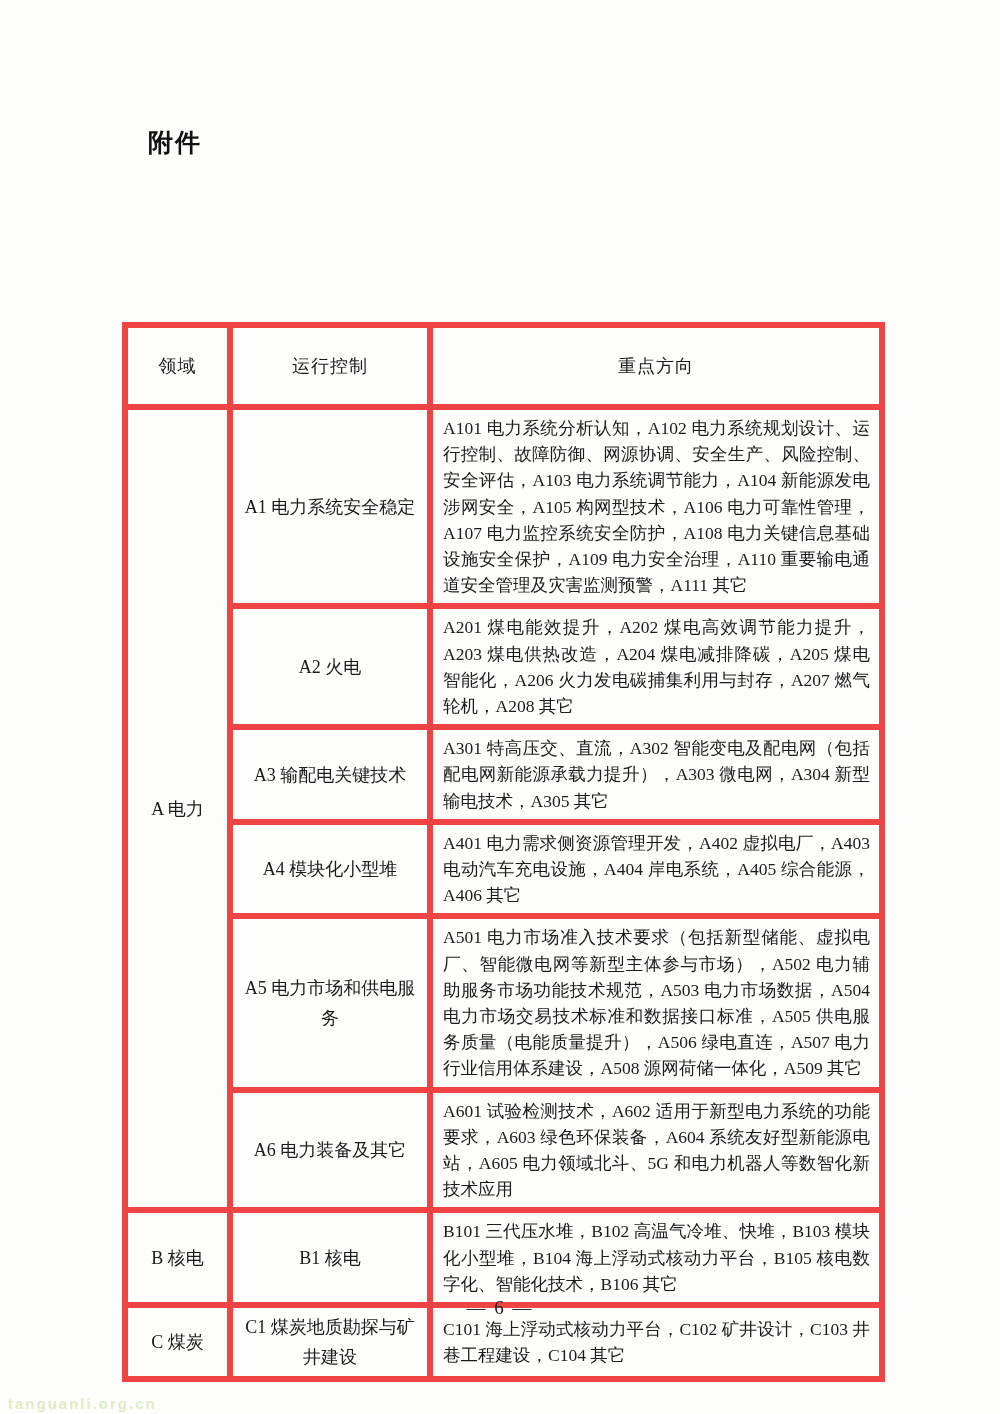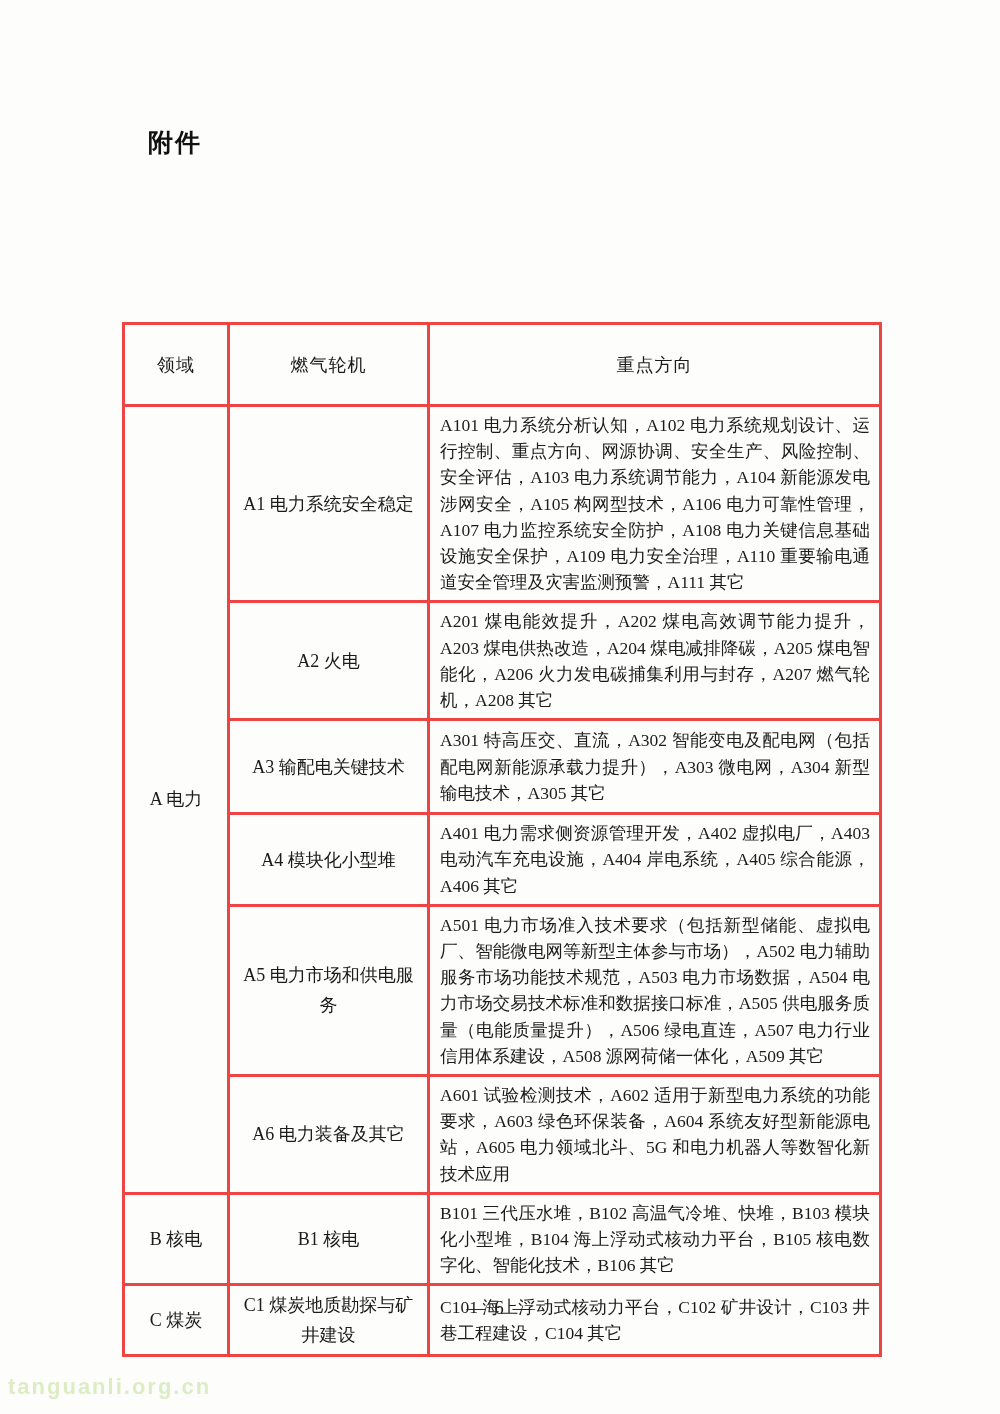--- a/index.html
+++ b/index.html
@@ -39,21 +39,21 @@
     left: 122px; top: 322px;
     width: 757px;
     border-collapse: collapse;
     table-layout: fixed;
   }
   table.main col.c-field { width: 105px; }
   table.main col.c-dir   { width: 200px; }
   table.main col.c-detail{ width: 452px; }
 
   table.main th, table.main td {
-    border: 3px solid #ef4444;
+    border: 6px solid #ef4444;
     font-weight: normal;
     color: #1b1b1b;
   }
   table.main th {
     height: 82px;
     font-size: 18px;
     text-align: center;
     vertical-align: middle;
     letter-spacing: 1px;
   }
@@ -85,24 +85,24 @@
     position: absolute;
     left: 0; right: 0; top: 1297px;
     text-align: center;
     font-size: 19px;
     letter-spacing: 2px;
     color: #222;
   }
 
   .watermark {
     position: absolute;
-    left: 8px; bottom: 14px;
+    left: 8px; bottom: 2px;
     font-family: "Liberation Sans", "DejaVu Sans", sans-serif;
     font-weight: bold;
-    font-size: 22px;
+    font-size: 15px;
     letter-spacing: 2px;
     color: #dcedc3;
   }
 </style>
 </head>
 <body>
 
 <div class="page">
 
   <div class="attachment">附件</div>
@@ -110,29 +110,29 @@
 
   <table class="main">
     <colgroup>
       <col class="c-field">
         <col class="c-dir">
         <col class="c-detail">
     </colgroup>
     <thead>
       <tr>
         <th>领域</th>
-        <th>燃气轮机</th>
+        <th>运行控制</th>
         <th>重点方向</th>
       </tr>
     </thead>
     <tbody>
       <tr class="r-a1">
         <td class="field" rowspan="6">A 电力</td>
         <td class="dir">A1 电力系统安全稳定</td>
-        <td class="detail">A101 电力系统分析认知，A102 电力系统规划设计、运行控制、重点方向、网源协调、安全生产、风险控制、安全评估，A103 电力系统调节能力，A104 新能源发电涉网安全，A105 构网型技术，A106 电力可靠性管理，A107 电力监控系统安全防护，A108 电力关键信息基础设施安全保护，A109 电力安全治理，A110 重要输电通道安全管理及灾害监测预警，A111 其它</td>
+        <td class="detail">A101 电力系统分析认知，A102 电力系统规划设计、运行控制、故障防御、网源协调、安全生产、风险控制、安全评估，A103 电力系统调节能力，A104 新能源发电涉网安全，A105 构网型技术，A106 电力可靠性管理，A107 电力监控系统安全防护，A108 电力关键信息基础设施安全保护，A109 电力安全治理，A110 重要输电通道安全管理及灾害监测预警，A111 其它</td>
       </tr>
       <tr class="r-a2">
         <td class="dir">A2 火电</td>
         <td class="detail">A201 煤电能效提升，A202 煤电高效调节能力提升，A203 煤电供热改造，A204 煤电减排降碳，A205 煤电智能化，A206 火力发电碳捕集利用与封存，A207 燃气轮机，A208 其它</td>
       </tr>
       <tr class="r-a3">
         <td class="dir">A3 输配电关键技术</td>
         <td class="detail">A301 特高压交、直流，A302 智能变电及配电网（包括配电网新能源承载力提升），A303 微电网，A304 新型输电技术，A305 其它</td>
       </tr>
       <tr class="r-a4">

